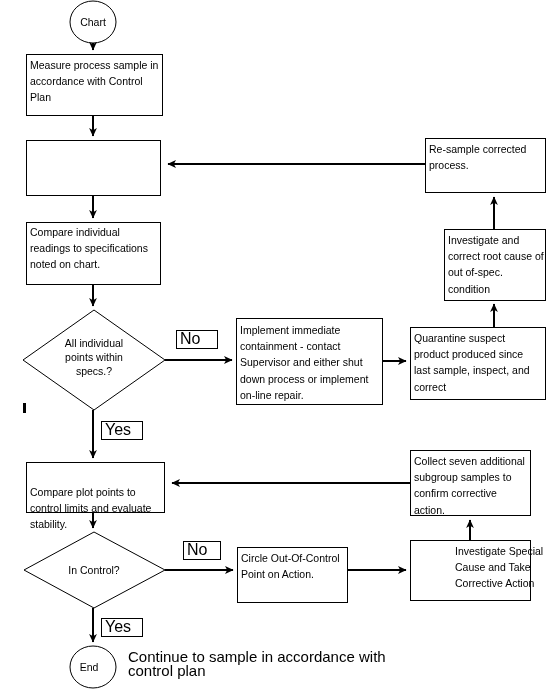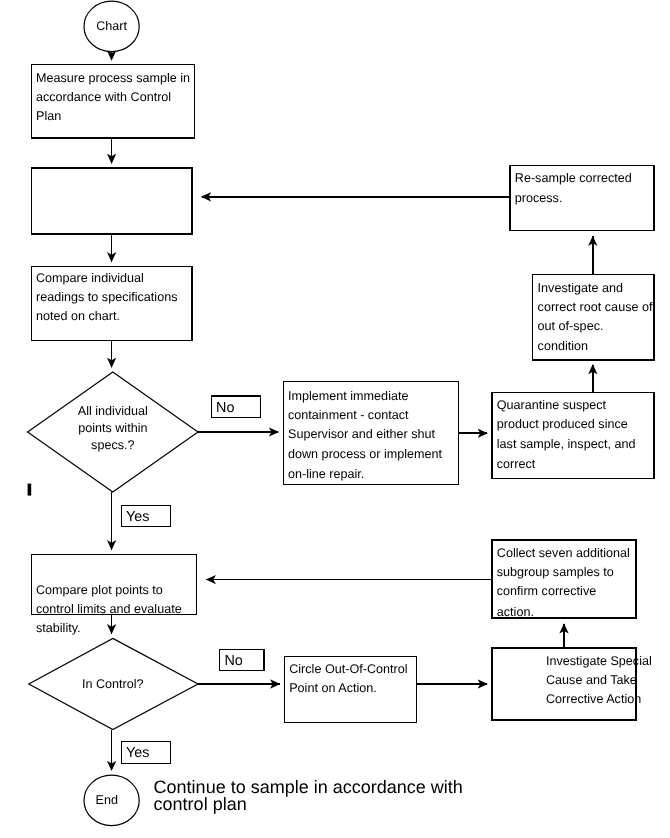--- a/index.html
+++ b/index.html
@@ -62,21 +62,21 @@
     font-size: 10.5px;
     line-height: 16px;
     color: #000000;
     white-space: pre-wrap;
   }
   .box-txt {
     font-size: 10.5px;
     line-height: 16.2px;
   }
   .label-txt {
-    font-size: 12px;
+    font-size: 16px;
     line-height: 14px;
   }
   .term-txt {
     font-size: 10.5px;
     text-align: center;
     line-height: 14px;
   }
   .note-txt {
     font-size: 15px;
     line-height: 14px;

